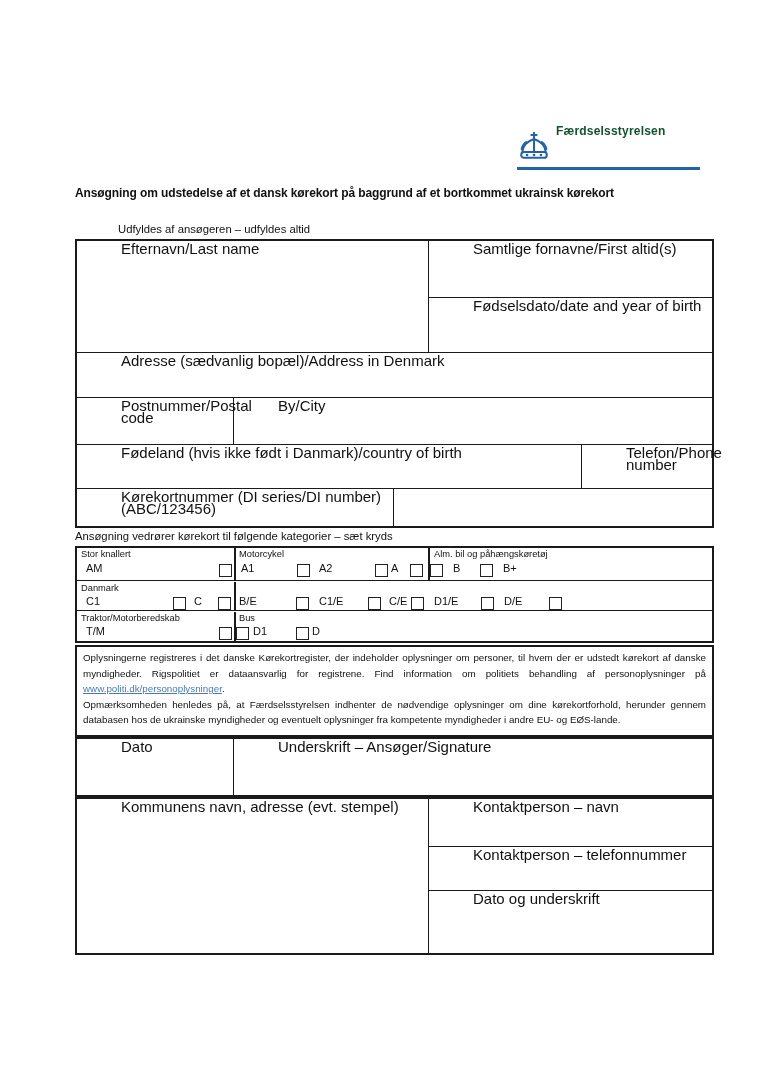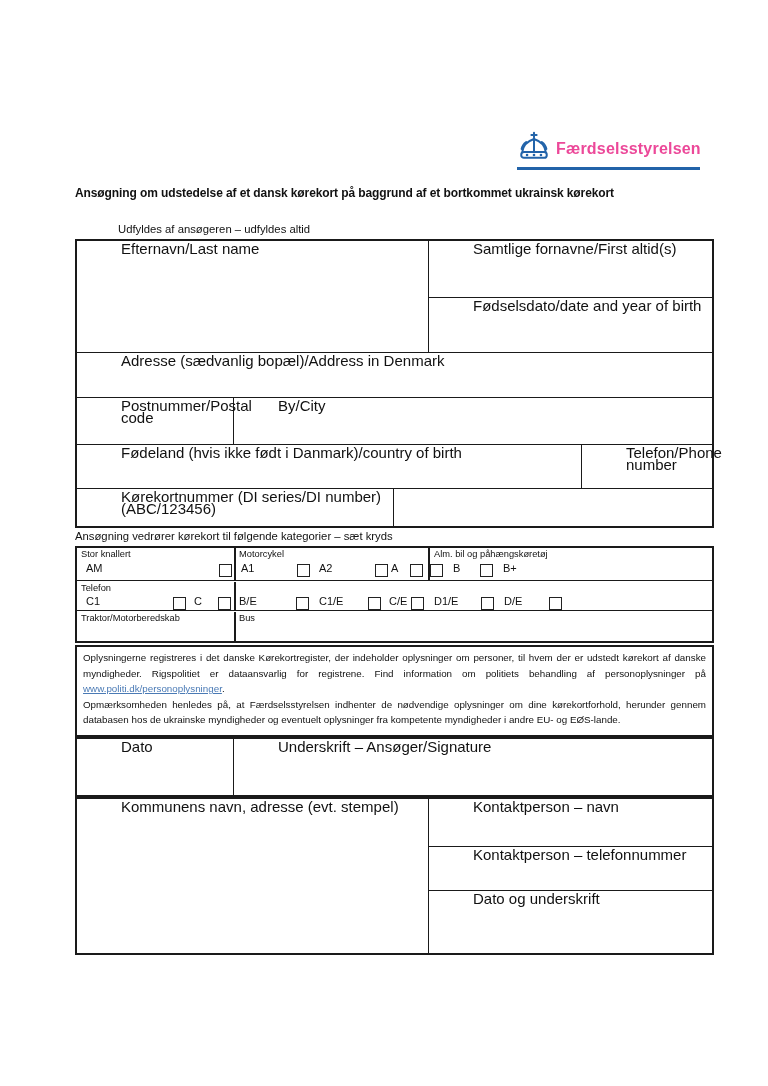--- a/index.html
+++ b/index.html
@@ -3,22 +3,22 @@
 <meta charset="utf-8">
 <style>
   html,body{margin:0;padding:0;background:#e8e8e8;}
   .page{
     position:relative;width:768px;height:1086px;background:#ffffff;
     font-family:"Liberation Sans","DejaVu Sans",sans-serif;color:#111;
     overflow:hidden;margin:0 auto;
   }
   .abs{position:absolute;box-sizing:border-box;}
   
-  .logo-text{position:absolute;left:556px;top:140px;font-size:16px;font-weight:600;
-    color:#ec4899;letter-spacing:0.2px;}
+  .logo-text{position:absolute;left:556px;top:124px;font-size:12px;font-weight:600;
+    color:#14532d;letter-spacing:0.2px;}
   .logo-underline{position:absolute;left:517px;top:167px;width:183px;height:2.5px;background:#2263a9;}
   
   .doc-title{position:absolute;left:75px;top:186px;width:660px;font-size:12px;font-weight:bold;white-space:nowrap;letter-spacing:-0.1px;}
   .sec-heading{position:absolute;font-size:11.3px;white-space:nowrap;}
   
   .tbl{position:absolute;border:2px solid #1a1a1a;box-sizing:border-box;background:#fff;}
   .cell{position:absolute;box-sizing:border-box;}
   .br{border-right:1.5px solid #1a1a1a;}
   .bb{border-bottom:1.5px solid #1a1a1a;}
   .lbl{display:block;font-size:15px;padding:2px 3px 0 4px;line-height:11.5px;color:#111;margin-left:40px;}
@@ -111,21 +111,21 @@
         <span class="cl" style="left:314px;">A</span>
         <div class="cb" style="left:333px;"></div>
         <div class="cb" style="left:353px;"></div>
         <span class="cl" style="left:376px;">B</span>
         <div class="cb" style="left:403px;"></div>
         <span class="cl" style="left:426px;">B+</span>
       </div>
     </div>
 
     <div class="cell bb" style="left:0;top:34px;width:635px;height:28.5px;">
-      <span class="hdr-lbl" style="left:4px;">Telefon</span>
+      <span class="hdr-lbl" style="left:4px;">Danmark</span>
       <div class="vline" style="left:157px;height:28.5px;"></div>
       <div class="vrow" style="top:13px;padding-left:44px;">
         <span class="cl" style="left:9px;">C1</span>
         <div class="cb" style="left:96px;"></div>
         <span class="cl" style="left:117px;">C</span>
         <div class="cb" style="left:141px;"></div>
         <span class="cl" style="left:162px;">B/E</span>
         <div class="cb" style="left:219px;"></div>
         <span class="cl" style="left:242px;">C1/E</span>
         <div class="cb" style="left:291px;"></div>
@@ -135,20 +135,28 @@
         <div class="cb" style="left:404px;"></div>
         <span class="cl" style="left:427px;">D/E</span>
         <div class="cb" style="left:472px;"></div>
       </div>
     </div>
 
     <div class="cell" style="left:0;top:64px;width:635px;height:35px;">
       <span class="hdr-lbl" style="left:4px;">Traktor/Motorberedskab</span>
       <span class="hdr-lbl" style="left:162px;">Bus</span>
       <div class="vline" style="left:157px;height:29px;"></div>
+      <div class="vrow" style="top:13px;">
+        <span class="cl" style="left:9px;">T/M</span>
+        <div class="cb" style="left:142px;"></div>
+        <div class="cb" style="left:159px;"></div>
+        <span class="cl" style="left:176px;">D1</span>
+        <div class="cb" style="left:219px;"></div>
+        <span class="cl" style="left:235px;">D</span>
+      </div>
     </div>
   </div>
 
   <div class="tbl info" style="left:75px;top:645px;width:639px;height:92px;">
     <div><span>Oplysningerne registreres i det danske Kørekortregister, der indeholder oplysninger om personer, til hvem der er udstedt kørekort af danske myndigheder. Rigspolitiet er dataansvarlig for registrene. Find information om politiets behandling af personoplysninger på </span><a>www.politi.dk/personoplysninger</a><span>.</span></div>
     <div>Opmærksomheden henledes på, at Færdselsstyrelsen indhenter de nødvendige oplysninger om dine kørekortforhold, herunder gennem databasen hos de ukrainske myndigheder og eventuelt oplysninger fra kompetente myndigheder i andre EU- og EØS-lande.</div>
   </div>
 
   <div class="tbl" style="left:75px;top:737px;width:639px;height:60px;">
     <div class="cell br" style="left:0;top:0;width:157px;height:56px;">

